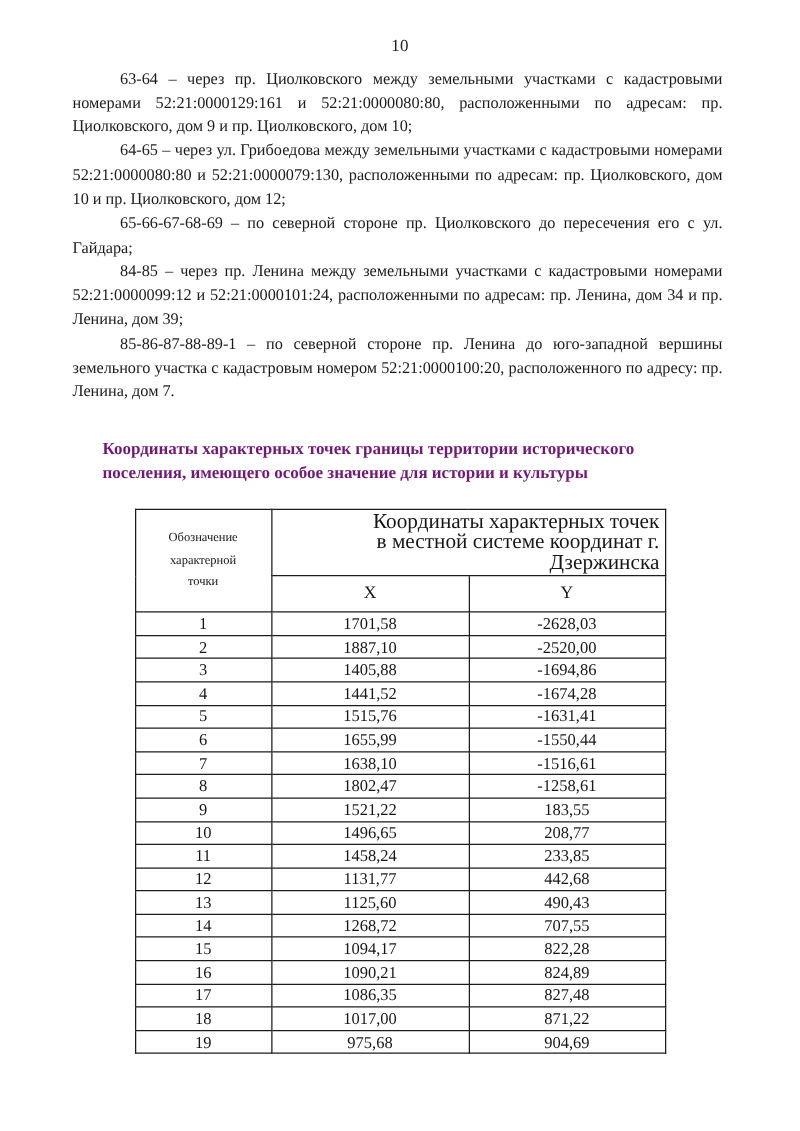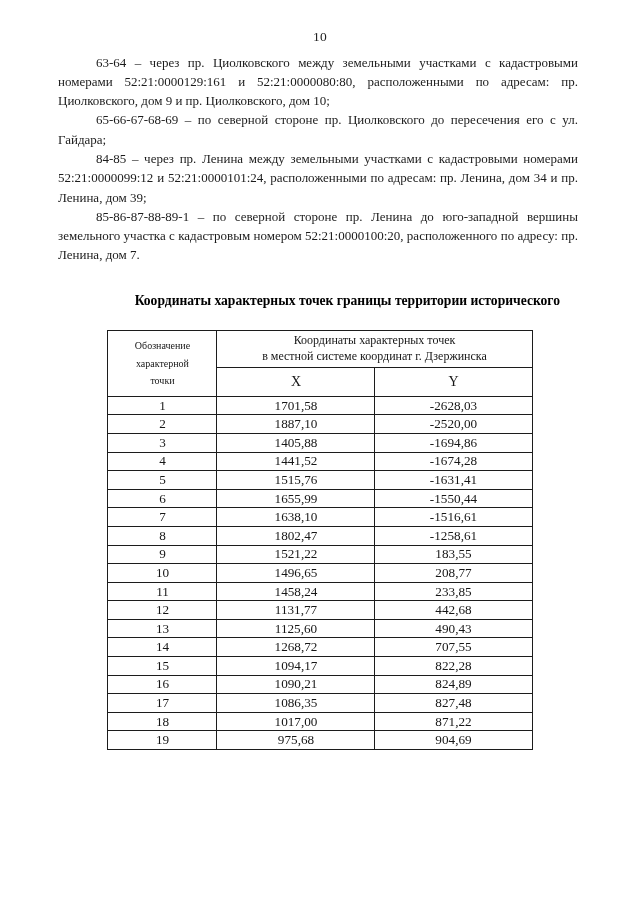--- a/index.html
+++ b/index.html
@@ -45,25 +45,25 @@
     line-height: 19.3px;
     text-indent: 38px;
     color: #1b1b1b;
     hyphens: none;
   }
   .para:last-child { text-align: justify; }
 
   .table-title {
     margin: 0;
     padding: 26px 80px 0 82px;
-    text-align: right;
+    text-align: left;
     font-weight: bold;
     font-size: 13.6px;
     line-height: 19px;
-    color: #000000;
+    color: #701a75;
   }
 
   .coord-table-wrap {
     padding-top: 20px;
     display: flex;
     justify-content: center;
   }
   table.coord-table {
     border-collapse: collapse;
     width: 424px;
@@ -81,22 +81,23 @@
   }
   table.coord-table th.hdr-point {
     height: 58px;
     line-height: 17.5px;
     font-size: 10px;
     padding: 0 24px;
   }
   table.coord-table th.hdr-coords {
     height: 30px;
     line-height: 16.5px;
-    font-size: 12px;
+    font-size: 17px;
     padding: 1px 4px 2px 4px;
+    text-align: right;
   }
   table.coord-table th.hdr-axis {
     height: 28px;
     font-size: 14px;
   }
   table.coord-table td {
     height: 17.6px;
     font-size: 13.2px;
   }
   col.c-point { width: 109px; }
@@ -105,27 +106,29 @@
 </style>
 </head>
 <body>
 
 <div class="page">
 
   <div class="page-number">10</div>
 
   <div class="body-text">
     <p class="para">63-64 – через пр. Циолковского между земельными участками с кадастровыми номерами 52:21:0000129:161 и 52:21:0000080:80, расположенными по адресам: пр. Циолковского, дом 9 и пр. Циолковского, дом 10;</p>
+    <p class="para">64-65 – через ул. Грибоедова между земельными участками с кадастровыми номерами 52:21:0000080:80 и 52:21:0000079:130, расположенными по адресам: пр. Циолковского, дом 10 и пр. Циолковского, дом 12;</p>
     <p class="para">65-66-67-68-69 – по северной стороне пр. Циолковского до пересечения его с ул. Гайдара;</p>
     <p class="para">84-85 – через пр. Ленина между земельными участками с кадастровыми номерами 52:21:0000099:12 и 52:21:0000101:24, расположенными по адресам: пр. Ленина, дом 34 и пр. Ленина, дом 39;</p>
     <p class="para">85-86-87-88-89-1 – по северной стороне пр. Ленина до юго-западной вершины земельного участка с кадастровым номером 52:21:0000100:20, расположенного по адресу: пр. Ленина, дом 7.</p>
   </div>
 
   <div class="table-title">
     <div>Координаты характерных точек границы территории исторического</div>
+    <div>поселения, имеющего особое значение для истории и культуры</div>
   </div>
 
   <div class="coord-table-wrap">
     <table class="coord-table">
       <colgroup>
         <col class="c-point">
         <col class="c-x">
         <col class="c-y">
       </colgroup>
       <thead>

